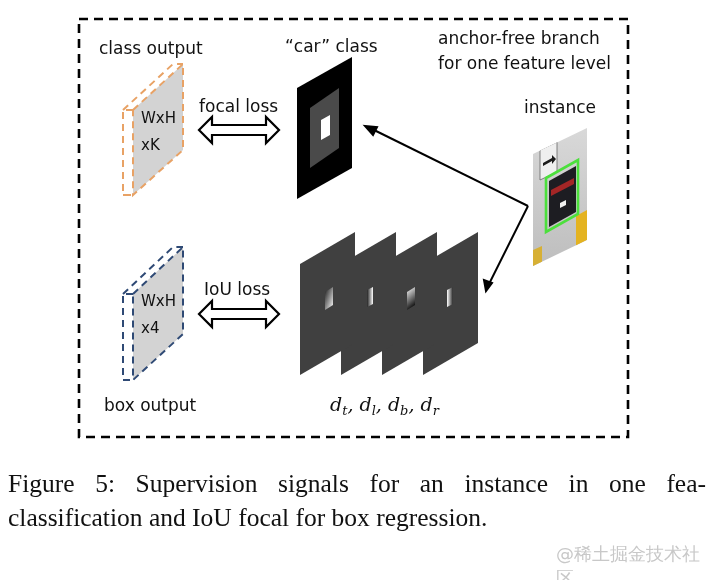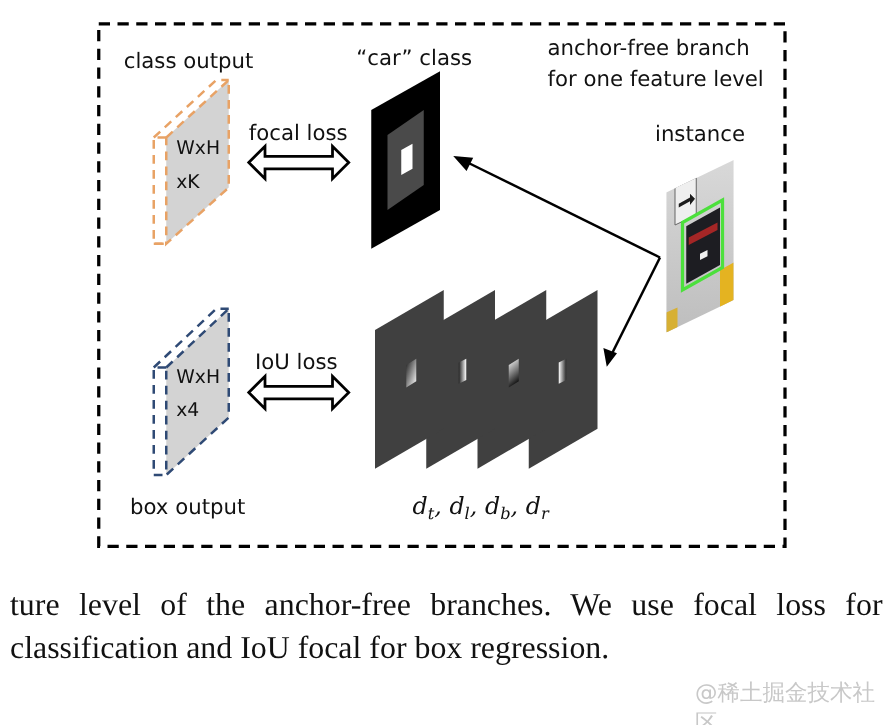--- a/index.html
+++ b/index.html
@@ -122,17 +122,17 @@
     <polygon points="407,292 415,287 415,305 407,310" fill="url(#gradC)"></polygon>
     <polygon points="447,290 453,287 453,304 447,307" fill="url(#gradD)"></polygon>
   </g>
 
   <text class="math" x="330" y="411" font-size="19">
     <tspan>d</tspan><tspan dy="4" font-size="13">t</tspan><tspan dy="-4">, </tspan><tspan>d</tspan><tspan dy="4" font-size="13">l</tspan><tspan dy="-4">, </tspan><tspan>d</tspan><tspan dy="4" font-size="13">b</tspan><tspan dy="-4">, </tspan><tspan>d</tspan><tspan dy="4" font-size="13">r</tspan>
   </text>
 </svg>
 
 <div id="caption">
-  <span class="cap-line justify">ture level of the anchor-free branches. We use focal loss for</span>
+  <span class="cap-line justify">Figure 5: Supervision signals for an instance in one fea-</span>
   <span class="cap-line">classification and IoU focal for box regression.</span>
 </div>
 
 <div id="watermark">@稀土掘金技术社区</div>
 
 </body></html>

